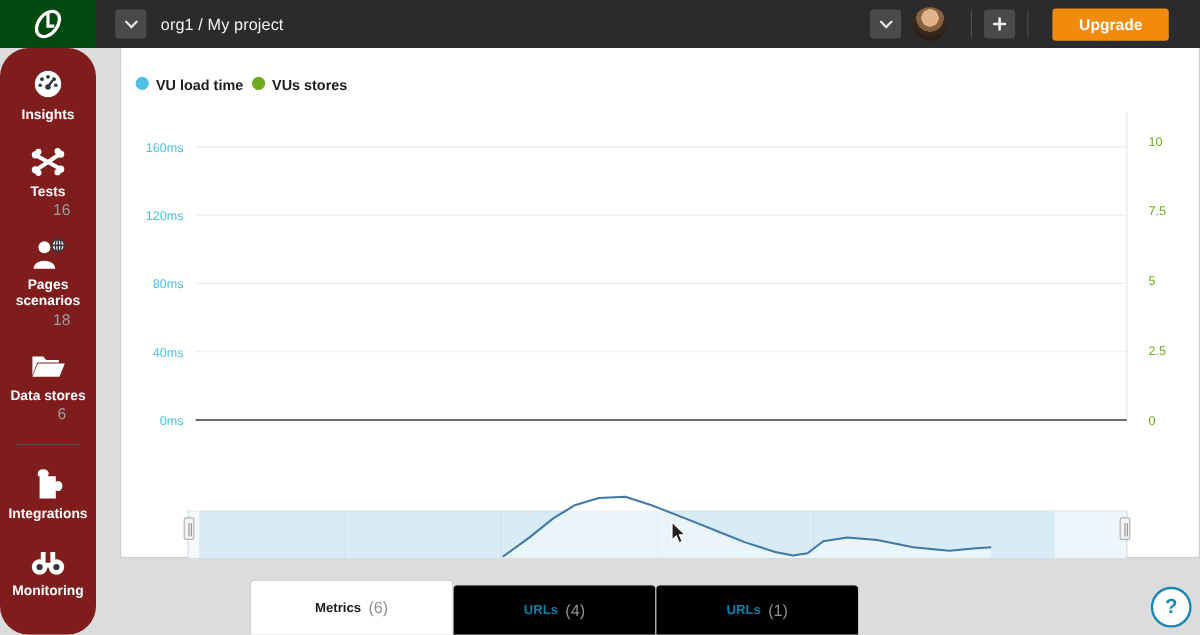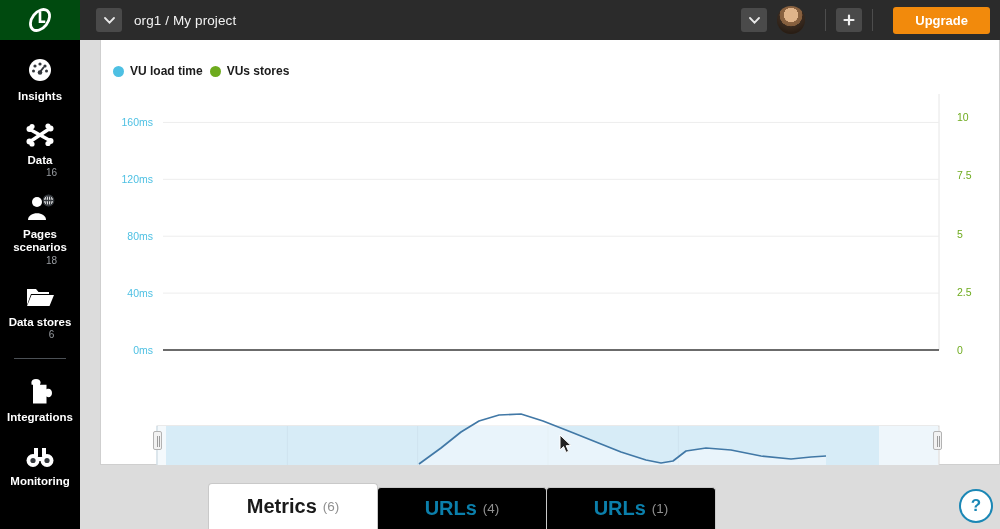--- a/index.html
+++ b/index.html
@@ -22,21 +22,21 @@
   .logo-glyph { width: 28px; height: 28px; }
   .crumb-wrap { display: flex; align-items: center; padding-left: 16px; flex: 1 1 auto; }
   .caret-btn {
     width: 26px; height: 24px; background: #4a4a4a; border-radius: 3px;
     display: flex; align-items: center; justify-content: center;
     color: #e8e8e8; font-size: 10px; line-height: 1; cursor: pointer;
   }
   .crumb-text {
     color: #f2f2f2; font-size: 13.5px; margin-left: 12px; letter-spacing: .1px;
   }
-  .top-right { display: flex; align-items: center; gap: 0; padding-right: 10px; }
+  .top-right { display: flex; align-items: center; gap: 0; padding-right: 26px; }
   .tr-caret {
     width: 26px; height: 24px; background: #4a4a4a; border-radius: 3px;
     display: flex; align-items: center; justify-content: center;
     color: #e8e8e8; font-size: 10px; cursor: pointer; margin-right: 10px;
   }
   .avatar {
     width: 28px; height: 28px; border-radius: 50%;
     background: radial-gradient(circle at 50% 32%, #e0b48a 0 30%, #8a6240 31% 48%, #3a2b20 49% 100%);
     box-shadow: inset 0 -6px 6px -3px #241a12;
     margin-right: 10px; overflow: hidden;
@@ -49,49 +49,49 @@
   }
   .upgrade-btn {
     background: #f28a0c; color: #fff; font-weight: bold; font-size: 13px;
     padding: 6px 22px; border-radius: 3px; cursor: pointer; margin-left: 10px;
     white-space: nowrap;
   }
 
   
   .sidebar {
     position: absolute; left: 0; top: 40px; width: 80px; height: 489px;
-    background: #000000; display: flex; flex-direction: column;
-    align-items: center; padding-top: 14px;
+    background: #7f1d1d; display: flex; flex-direction: column;
+    align-items: center; padding-top: 14px; border-radius: 24px;
   }
   .side-item {
     width: 80px; display: flex; flex-direction: column; align-items: center;
     margin-bottom: 14px; cursor: pointer; text-decoration: none;
   }
   .side-icon { height: 30px; display: flex; align-items: flex-end; justify-content: center; }
   .side-label {
     color: #fff; font-size: 11.5px; font-weight: bold; margin-top: 6px;
     text-align: center; line-height: 1.1;
   }
-  .side-count { color: #9a9ea3; font-size: 10px; margin-top: 1px; margin-left: 23px; }
+  .side-count { color: #9a9ea3; font-size: 13px; margin-top: 1px; margin-left: 23px; }
   .side-sep { width: 52px; height: 1px; background: #4b5055; margin: 4px 0 16px 0; }
 
   
   .content {
     position: absolute; left: 80px; top: 40px; width: 920px; height: 489px;
     background: #dcdcdc;
   }
   .panel {
     position: absolute; left: 20px; top: 0px; width: 900px; height: 425px;
     background: #fff; border-left: 1px solid #cfcfcf; border-right: 1px solid #cfcfcf;
     border-bottom: 1px solid #cfcfcf;
   }
 
   
   .legend { position: absolute; left: 12px; top: 24px; display: flex; align-items: center; gap: 7px; }
-  .lg-item { display: flex; align-items: center; gap: 6px; }
+  .lg-item { display: flex; align-items: flex-start; gap: 6px; }
   .lg-dot { width: 11px; height: 11px; border-radius: 50%; }
   .lg-text { font-size: 12px; font-weight: bold; color: #1b1b1b; }
 
   
   .chart-svg { position: absolute; left: 0; top: 0; }
 
   
   .nav-handle {
     position: absolute; width: 9px; height: 19px; background: #f2f2f2;
     border: 1px solid #b3b3b3; border-radius: 2px; cursor: ew-resize;
@@ -110,21 +110,21 @@
     position: absolute; left: 128px; top: 443px; display: flex; align-items: flex-end;
   }
   .tab {
     height: 42px; width: 170px; display: flex; align-items: center; justify-content: center;
     gap: 6px; background: #000000; border: 1px solid #c9c9c9; border-bottom: none;
     border-radius: 4px 4px 0 0; cursor: pointer; margin-right: -1px;
   }
   .tab.active {
     background: #fff; height: 46px; border-color: #c9c9c9; position: relative; z-index: 3;
   }
-  .tab-label { font-size: 20px; font-weight: bold; color: #0b7fab; }
+  .tab-label { font-size: 11px; font-weight: bold; color: #0b7fab; }
   .tab.active .tab-label { color: #1a1a1a; }
   .tab-count { font-size: 13.5px; color: #909090; }
 
   .tabstrip-base {
     position: absolute; left: 100px; top: 485px; width: 900px; height: 44px;
     background: #fff; border-top: 1px solid #c9c9c9;
   }
 
   
   .help-btn {
@@ -203,21 +203,21 @@
               <circle cx="7" cy="22" r="2.6"></circle>
             <circle cx="25.5" cy="6.5" r="3"></circle>
               <circle cx="23" cy="4" r="2.6"></circle>
             <circle cx="4.5" cy="7" r="3"></circle>
               <circle cx="7" cy="4.5" r="2.6"></circle>
             <circle cx="25.5" cy="19" r="3"></circle>
               <circle cx="23" cy="21.5" r="2.6"></circle>
           </g>
         </svg>
       </div>
-      <div class="side-label">Data</div>
+      <div class="side-label">Tests</div>
       <div class="side-count">16</div>
     </div>
 
     <div class="side-item">
       <div class="side-icon">
         <svg width="30" height="28" viewBox="0 0 30 28">
           <circle cx="12" cy="8" r="5" fill="#ffffff"></circle>
           <path d="M3 26 C3 17 21 17 21 26 Z" fill="#ffffff"></path>
           <circle cx="23.5" cy="6.5" r="5.2" fill="#ffffff" stroke="#34383d" stroke-width="1.4"></circle>
           <path d="M18.4 6.5 H28.6 M23.5 1.4 V11.6" stroke="#34383d" stroke-width="1.3"></path>

